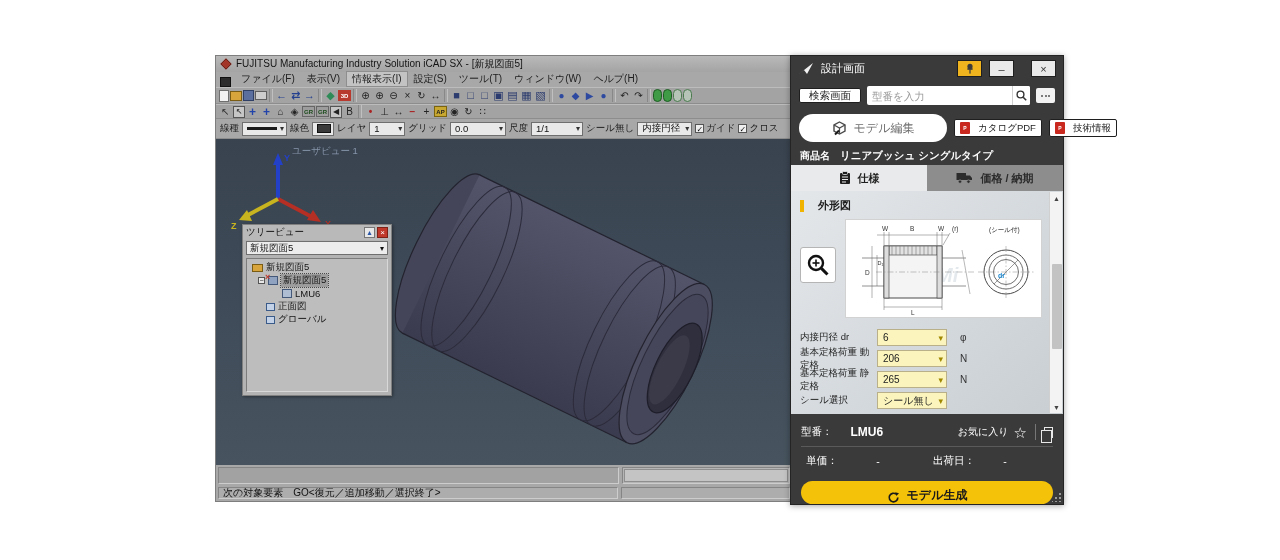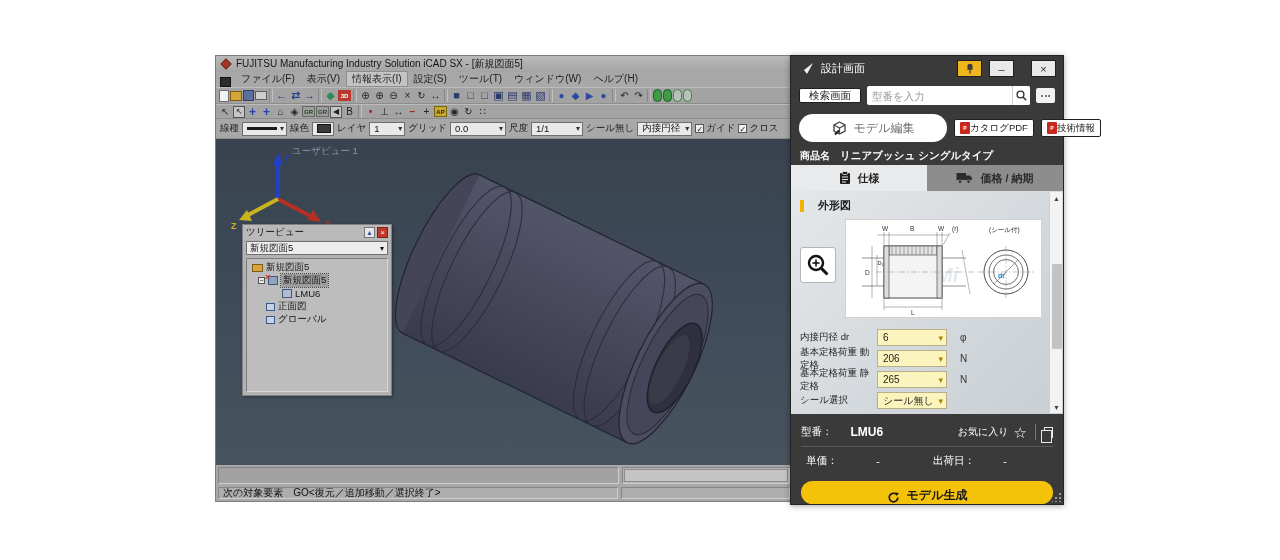--- a/index.html
+++ b/index.html
@@ -107,21 +107,21 @@
   .search-wrap input{flex:1;border:0;outline:0;font-size:10.5px;padding:0 5px;font-family:inherit;color:#222;background:transparent;}
   .search-wrap input::placeholder{color:#9a9a9a;}
   .search-btn{width:22px;border-left:1px solid #cfcfcf;display:flex;align-items:center;justify-content:center;background:#fff;}
   .chat-btn{width:19px;height:15px;background:#f2f2f2;border-radius:2px;display:flex;align-items:center;
     justify-content:center;gap:1.5px;flex:0 0 auto;}
   .chat-btn i{width:2px;height:2px;background:#555;border-radius:50%;}
   .panel-actions{height:36px;display:flex;align-items:center;gap:7px;padding:0 8px;flex:0 0 auto;}
   .pill-model-edit{width:148px;height:28px;background:#fff;border-radius:14px;display:flex;align-items:center;
     justify-content:center;gap:7px;font-size:12px;color:#6e6e6e;flex:0 0 auto;}
   .small-btn{height:18px;background:#fff;border:1px solid #1f1f1f;border-radius:2px;display:flex;align-items:center;
-    gap:0;padding:0 5px;font-size:9.5px;color:#222;flex:0 0 auto;}
+    gap:8px;padding:0 5px;font-size:9.5px;color:#222;flex:0 0 auto;}
   .pdf-ico{width:10px;height:12px;background:#c8281e;border-radius:1px;color:#fff;font-size:5px;font-weight:bold;
     display:flex;align-items:center;justify-content:center;}
   .product-row{height:19px;display:flex;align-items:center;gap:10px;padding:0 9px;flex:0 0 auto;}
   .product-label{font-size:10px;color:#fff;font-weight:bold;}
   .product-name{font-size:10.5px;color:#fff;font-weight:bold;}
   .tabs{height:26px;display:flex;flex:0 0 auto;}
   .tab{flex:1;display:flex;align-items:center;justify-content:center;gap:7px;font-size:11px;font-weight:bold;}
   .tab.active{background:#e9eaeb;color:#1e1e1e;}
   .tab.inactive{background:#8d8d8d;color:#2c2c2c;}
   .tab-content{position:relative;height:223px;background:linear-gradient(135deg,#e4e7ea 0%,#d3d8dc 60%,#c9ced3 100%);

